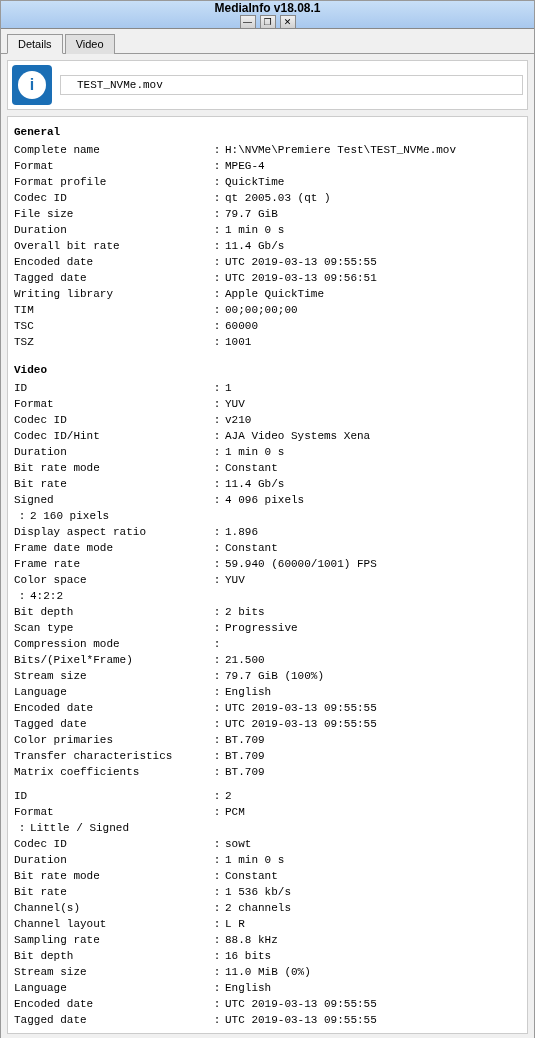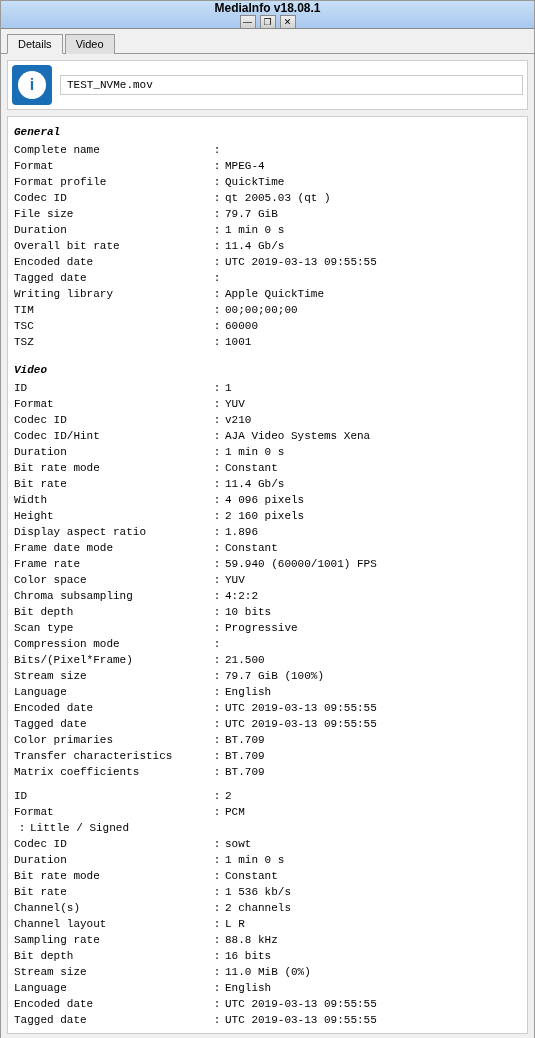--- a/index.html
+++ b/index.html
@@ -115,21 +115,21 @@
     .file-icon-letter {
       font-size: 16px;
       font-weight: bold;
       color: #1a6eb5;
       font-family: Arial, sans-serif;
     }
     .file-name-box {
       flex: 1;
       border: 1px solid #ccc;
       background: #fff;
-      padding: 3px 6px;
+      padding: 3px 16px;
       font-family: 'Courier New', monospace;
       font-size: 11px;
     }
     .info-scroll {
       flex: 1;
       overflow-y: auto;
       border: 1px solid #ccc;
       background: #fff;
       padding: 4px 6px;
       font-family: 'Courier New', Courier, monospace;
@@ -144,21 +144,20 @@
       border-left: 1px solid #ccc;
     }
     .info-scroll::-webkit-scrollbar-thumb {
       background: linear-gradient(to right, #e0e0e0, #c0c0c0);
       border: 1px solid #999;
     }
     .section-header {
       font-weight: bold;
       margin-top: 4px;
       margin-bottom: 2px;
-      font-style: italic;
     }
     .info-row {
       display: flex;
       min-height: 16px;
     }
     .info-key {
       width: 195px;
       min-width: 195px;
       color: #000;
       padding-right: 4px;
@@ -206,20 +205,21 @@
       </div>
       <div class="file-name-box">TEST_NVMe.mov</div>
     </div>
 
     <div class="info-scroll" id="info-area">
 
     <div class="section-header">General</div>
         <div class="info-row">
           <span class="info-key">Complete name</span>
           <span class="info-sep">:</span>
+          <span class="info-val">H:\NVMe\Premiere Test\TEST_NVMe.mov</span>
         </div>
         <div class="info-row">
           <span class="info-key">Format</span>
           <span class="info-sep">:</span>
           <span class="info-val">MPEG-4</span>
         </div>
         <div class="info-row">
           <span class="info-key">Format profile</span>
           <span class="info-sep">:</span>
           <span class="info-val">QuickTime</span>
@@ -245,20 +245,21 @@
           <span class="info-val">11.4 Gb/s</span>
         </div>
         <div class="info-row">
           <span class="info-key">Encoded date</span>
           <span class="info-sep">:</span>
           <span class="info-val">UTC 2019-03-13 09:55:55</span>
         </div>
         <div class="info-row">
           <span class="info-key">Tagged date</span>
           <span class="info-sep">:</span>
+          <span class="info-val">UTC 2019-03-13 09:56:51</span>
         </div>
         <div class="info-row">
           <span class="info-key">Writing library</span>
           <span class="info-sep">:</span>
           <span class="info-val">Apple QuickTime</span>
         </div>
         <div class="info-row">
           <span class="info-key">TIM</span>
           <span class="info-sep">:</span>
           <span class="info-val">00;00;00;00</span>
@@ -304,26 +305,25 @@
           <span class="info-key">Bit rate mode</span>
           <span class="info-sep">:</span>
           <span class="info-val">Constant</span>
         </div>
         <div class="info-row">
           <span class="info-key">Bit rate</span>
           <span class="info-sep">:</span>
           <span class="info-val">11.4 Gb/s</span>
         </div>
         <div class="info-row">
-          <span class="info-key">Width</span>
+          <span class="info-key">Signed</span>
           <span class="info-sep">:</span>
           <span class="info-val">4 096 pixels</span>
         </div>
         <div class="info-row">
-          <span class="info-key">Height</span>
           <span class="info-sep">:</span>
           <span class="info-val">2 160 pixels</span>
         </div>
         <div class="info-row">
           <span class="info-key">Display aspect ratio</span>
           <span class="info-sep">:</span>
           <span class="info-val">1.896</span>
         </div>
         <div class="info-row">
           <span class="info-key">Frame date mode</span>
@@ -334,28 +334,27 @@
           <span class="info-key">Frame rate</span>
           <span class="info-sep">:</span>
           <span class="info-val">59.940 (60000/1001) FPS</span>
         </div>
         <div class="info-row">
           <span class="info-key">Color space</span>
           <span class="info-sep">:</span>
           <span class="info-val">YUV</span>
         </div>
         <div class="info-row">
-          <span class="info-key">Chroma subsampling</span>
           <span class="info-sep">:</span>
           <span class="info-val">4:2:2</span>
         </div>
         <div class="info-row">
           <span class="info-key">Bit depth</span>
           <span class="info-sep">:</span>
-          <span class="info-val">10 bits</span>
+          <span class="info-val">2 bits</span>
         </div>
         <div class="info-row">
           <span class="info-key">Scan type</span>
           <span class="info-sep">:</span>
           <span class="info-val">Progressive</span>
         </div>
         <div class="info-row">
           <span class="info-key">Compression mode</span>
           <span class="info-sep">:</span>
         </div>

